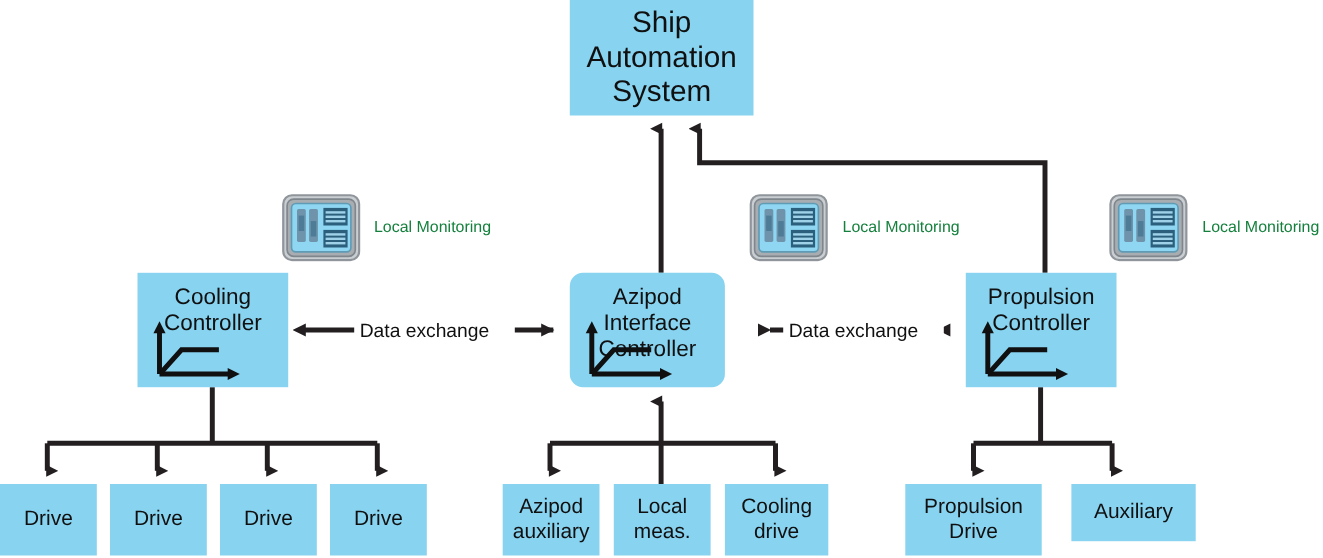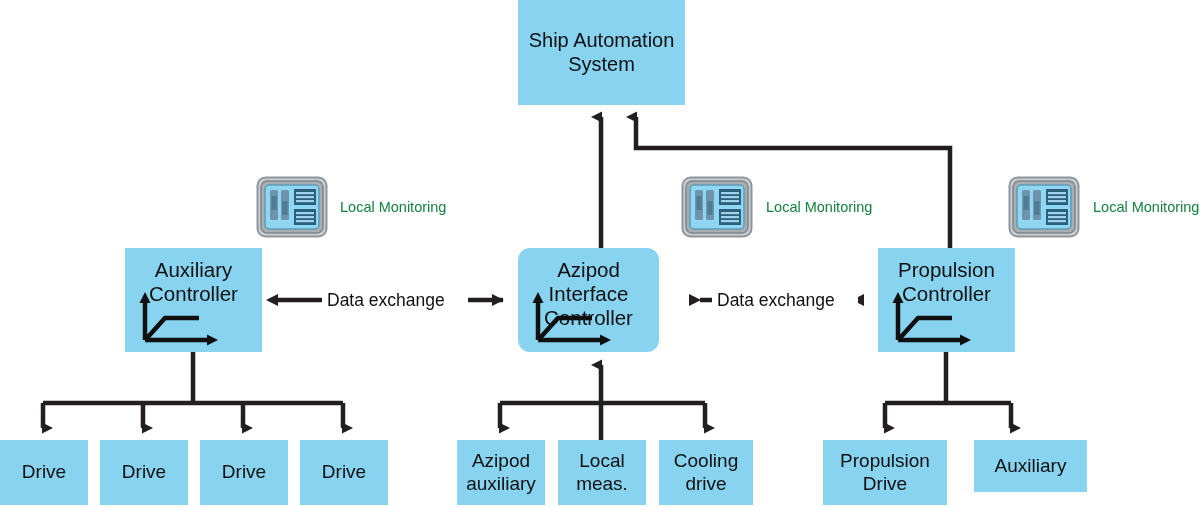--- a/index.html
+++ b/index.html
@@ -32,21 +32,21 @@
     line-height: 1.18;
     z-index: 3;
   }
   .box .label {
     display: block;
     width: 100%;
     padding: 0 4px;
     box-sizing: border-box;
   }
   .box-top {
-    font-size: 20px;
+    font-size: 27px;
   }
   .box-ctrl {
     font-size: 20.5px;
     align-items: flex-start;
     padding-top: 10px;
   }
   .box-leaf {
     font-size: 19px;
   }
   
@@ -142,21 +142,21 @@
       <path d="M 885,403 L 885,428" marker-end="url(#arrDown)"></path>
       <path d="M 1011,403 L 1011,428" marker-end="url(#arrDown)"></path>
     </g>
   </svg>
 
   <div class="box box-top" style="left:518px; top:0px; width:167px; height:105px;">
     <span class="label">Ship Automation System</span>
   </div>
 
   <div class="box box-ctrl" style="left:125px; top:248px; width:137px; height:104px;">
-    <span class="label">Auxiliary Controller</span>
+    <span class="label">Cooling Controller</span>
     <svg class="ramp" viewBox="0 0 84 56" xmlns="http://www.w3.org/2000/svg">
       <g stroke="#101010" stroke-width="4.5" fill="none" stroke-linecap="butt">
         <path d="M 10,50 L 10,9"></path>
         <path d="M 10,50 L 76,50"></path>
         <path d="M 12,48 L 30,28 L 64,28"></path>
       </g>
       <polygon points="10,2 15.5,13 4.5,13" fill="#101010"></polygon>
       <polygon points="83,50 72,55.5 72,44.5" fill="#101010"></polygon>
     </svg>
   </div>

